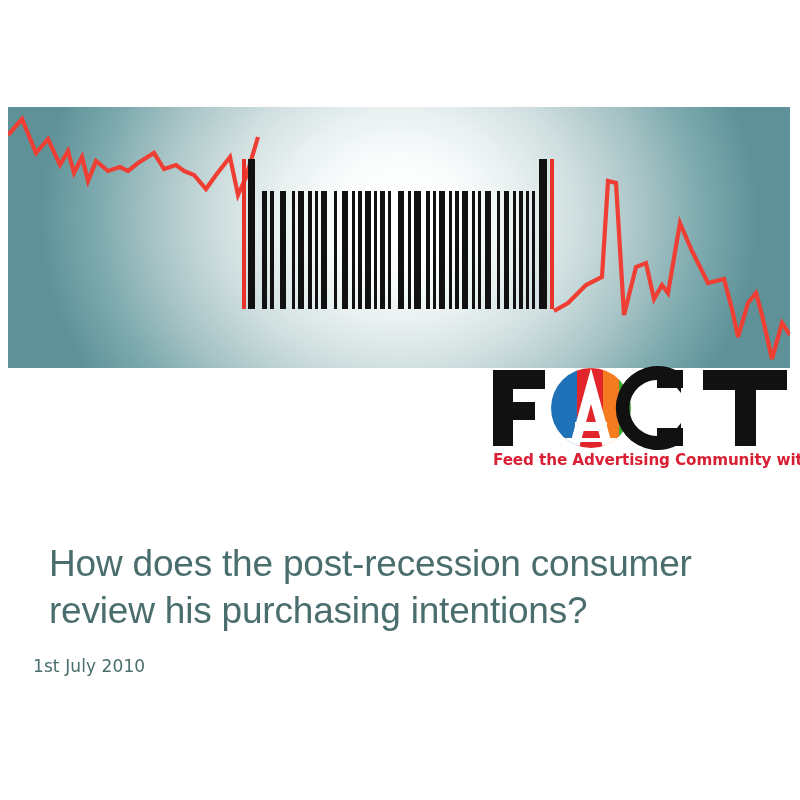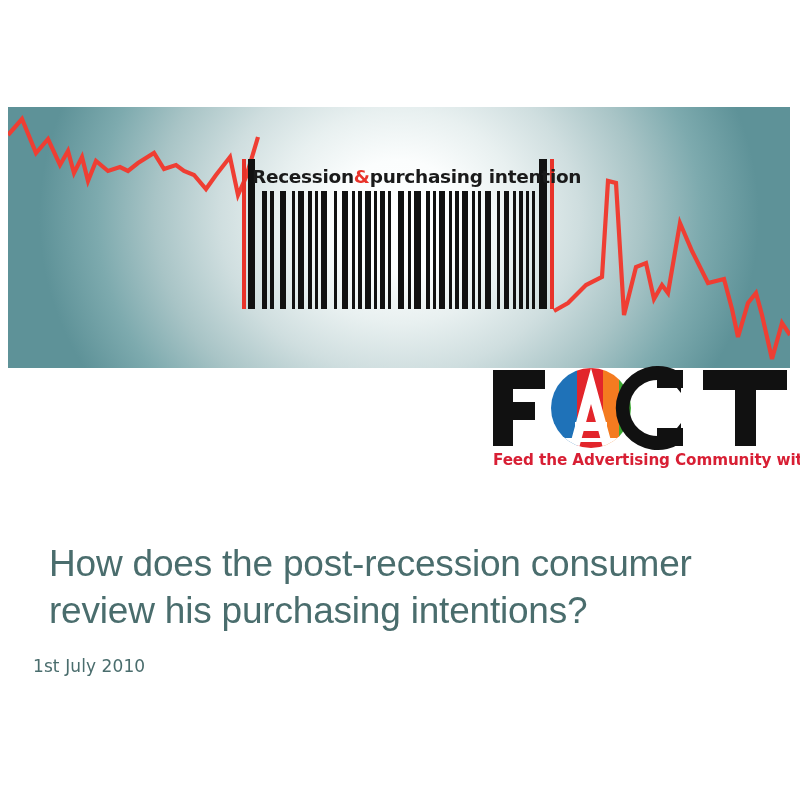--- a/index.html
+++ b/index.html
@@ -164,29 +164,20 @@
           <rect x="511" y="84" width="4" height="118"></rect>
           <rect x="518" y="84" width="3" height="118"></rect>
           <rect x="524" y="84" width="3" height="118"></rect>
           <rect x="531" y="52" width="8" height="150"></rect>
         </g>
       </g>
 
       <polyline fill="none" stroke="#ef3e33" stroke-width="4.2" stroke-linejoin="miter" stroke-linecap="butt" points="546,204 560,196 578,178 594,170 600,74 608,76 616,208 628,160 638,156 646,192 654,178 660,186 672,116 684,144 700,176 716,172 724,202 730,230 740,196 748,186 754,208 764,252 774,216 782,228"></polyline>
     </svg>
 
-    <div style="position:absolute;left:244px;top:55px;width:300px;height:28px;
-                display:flex;align-items:center;">
-      <span style="font-family:'DejaVu Sans',sans-serif;font-weight:bold;font-size:18.5px;
-                   color:#1a1a1a;letter-spacing:-0.3px;white-space:nowrap;">Recession </span>
-      <span style="font-family:'DejaVu Sans',sans-serif;font-weight:bold;font-size:18.5px;
-                   color:#e8332a;letter-spacing:-0.3px;">&amp;</span>
-      <span style="font-family:'DejaVu Sans',sans-serif;font-weight:bold;font-size:18.5px;
-                   color:#1a1a1a;letter-spacing:-0.3px;white-space:nowrap;"> purchasing intention</span>
-    </div>
   </div>
 
   <div class="logo">
     <div class="logo-mark">
       <svg class="logo-svg" viewBox="0 0 305 84">
 
         <g fill="#111111">
           <rect x="4" y="4" width="20" height="76"></rect>
           <rect x="4" y="4" width="52" height="19"></rect>
           <rect x="4" y="36" width="42" height="18"></rect>

